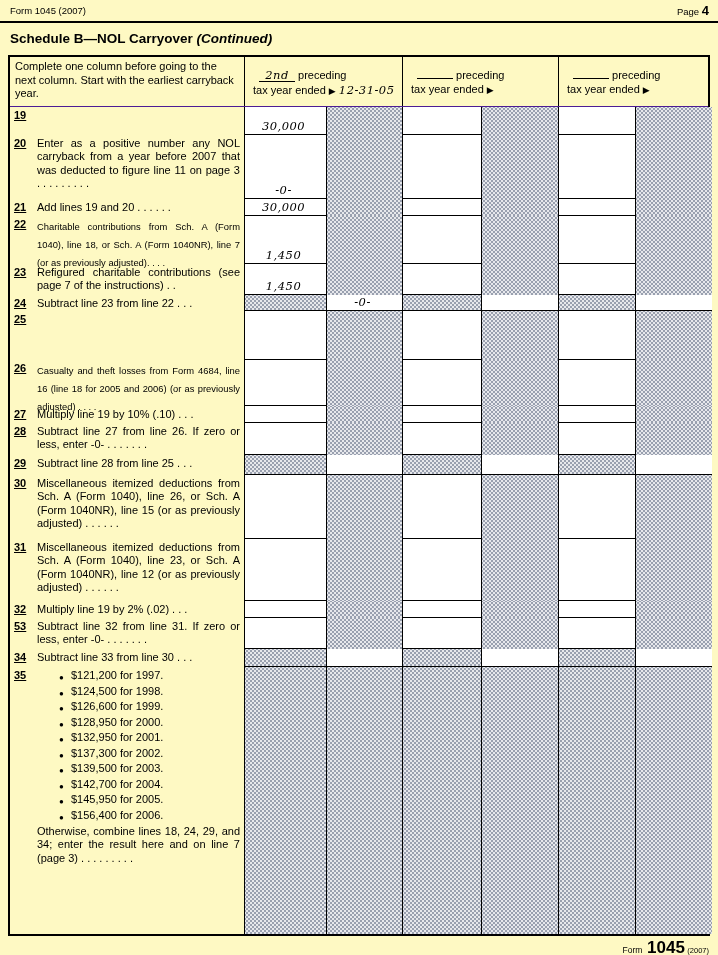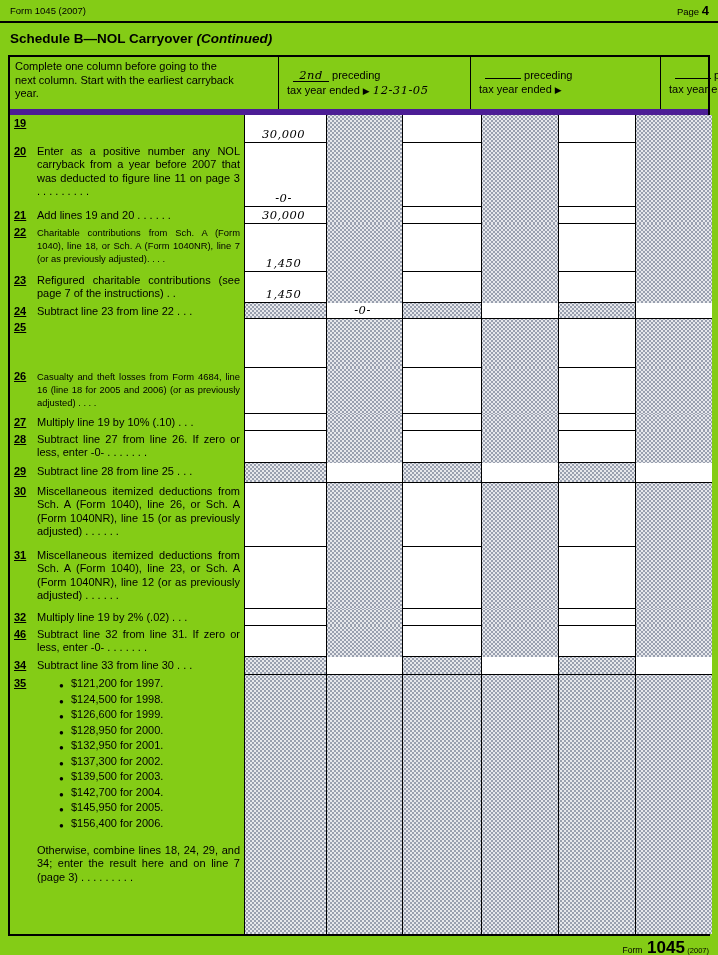--- a/index.html
+++ b/index.html
@@ -1,67 +1,67 @@
 <!DOCTYPE html>
 <html><head>
 <meta charset="utf-8">
 <style>
   html,body{margin:0;padding:0;background:#fff;}
   *{box-sizing:border-box;}
   body{font-family:"Liberation Sans", sans-serif; color:#000;}
-  #page{position:relative;width:718px;height:955px;background:#84cc16;overflow:hidden;}
+  #page{position:relative;width:718px;height:955px;background:#fef9c3;overflow:hidden;}
 
   
   .top-left{position:absolute;left:10px;top:5px;font-size:9.5px;}
   .top-right{position:absolute;right:9px;top:3px;font-size:9.5px;}
   .top-right b{font-size:13px;}
   .top-rule{position:absolute;left:0;right:0;top:21px;height:2px;background:#000;}
   .schedule-title{position:absolute;left:10px;top:31px;font-size:13.5px;font-weight:bold;}
   .schedule-title i{font-weight:bold;}
 
   
   .tbl{position:absolute;left:8px;top:55px;width:702px;height:881px;border:2px solid #000;display:flex;flex-direction:column;}
   .row{display:flex;flex-direction:row;width:100%;flex:none;}
   .lbl{width:234px;flex:none;display:flex;padding-top:1px;}
   .num{width:27px;flex:none;font-weight:bold;font-size:11px;padding-left:4px;padding-top:1px;text-decoration:underline;}
   .txt{flex:1;font-size:11px;line-height:13.4px;text-align:justify;padding-right:4px;padding-top:1px;}
-  .txt.small{font-size:9.4px;line-height:13px;}
+  .txt.small{font-size:9.4px;line-height:18px;}
   .grp{display:flex;flex-direction:row;border-left:1px solid #000;flex:none;}
   .g1{width:158px;} .g2{width:156px;} .g3{width:154px;}
   .cell{position:relative;flex:none;height:100%;}
   .c1a{width:81px;} .c1b{width:76px;}
   .c2a{width:78px;} .c2b{width:77px;}
   .c3a{width:76px;} .c3b{width:77px;}
   .cb{border-left:1px solid #000;}
   .w{background:#fff;}
   .w.entry{border-bottom:1px solid #000;}
   .gray{background-color:#e7e8ec;
         background-image:radial-gradient(#99a0af 29%, rgba(0,0,0,0) 32%),
                          radial-gradient(#99a0af 29%, rgba(0,0,0,0) 32%);
         background-size:4px 4px;background-position:0 0,2px 2px;}
   .gray.gb{border-bottom:1px solid #000;}
   .boxed{border-bottom:1px solid #000;}
   .val{position:absolute;left:0;right:4px;bottom:1px;text-align:center;}
   .hand{font-family:"DejaVu Serif", serif;font-style:italic;font-size:11.5px;letter-spacing:0.5px;}
 
   
-  .thead{height:58px;border-bottom:6px solid #4c1d95;gap:34px;}
+  .thead{height:50px;border-bottom:1px solid #4c1d95;}
   .thead .instr{width:234px;flex:none;font-size:11px;line-height:13.5px;padding:3px 4px 0 5px;}
   .hgrp{border-left:1px solid #000;flex:none;padding-top:12px;font-size:11px;text-align:left;}
   .hgrp .l1{padding-left:14px;}
   .hgrp .l2{padding-left:8px;padding-top:1px;white-space:nowrap;}
   .ordline{display:inline-block;min-width:36px;border-bottom:1px solid #000;text-align:center;line-height:11px;}
   .arrow{font-size:9px;}
 
   
   .p35{margin:0 0 8px 0;}
   .bullets{padding-left:22px;}
   .bullet{display:flex;font-size:11px;line-height:13.5px;}
   .bdot{width:12px;flex:none;font-size:8px;padding-top:2px;}
-  .otherwise{margin-top:12px;}
+  .otherwise{margin-top:1px;}
   .subcol{display:flex;flex-direction:row;height:100%;flex:none;}
   .subcol .fill{flex:1;}
   .box35{height:17px;flex:none;position:relative;border-top:1px solid #000;background:#fff;}
 
   
   .foot{position:absolute;right:9px;top:938px;font-size:8.5px;}
   .foot b{font-size:17px;}
   .foot .yr{font-size:7.5px;}
 </style>
 </head>
@@ -436,21 +436,21 @@
       <div class="grp g3">
           <div class="cell c3a w entry">
             <span class="val hand"></span>
           </div>
           <div class="cell c3b gray cb"></div>
         </div>
     </div>
 
     <div class="row" style="height:31px">
       <div class="lbl">
-          <span class="num">46</span>
+          <span class="num">53</span>
           <div class="txt">Subtract line 32 from line 31. If zero or less, enter -0-  .  .  .  .  .  .  .</div>
         </div>
       <div class="grp g1">
           <div class="cell c1a w entry">
             <span class="val hand"></span>
           </div>
           <div class="cell c1b gray cb"></div>
         </div>
       <div class="grp g2">
           <div class="cell c2a w entry">

